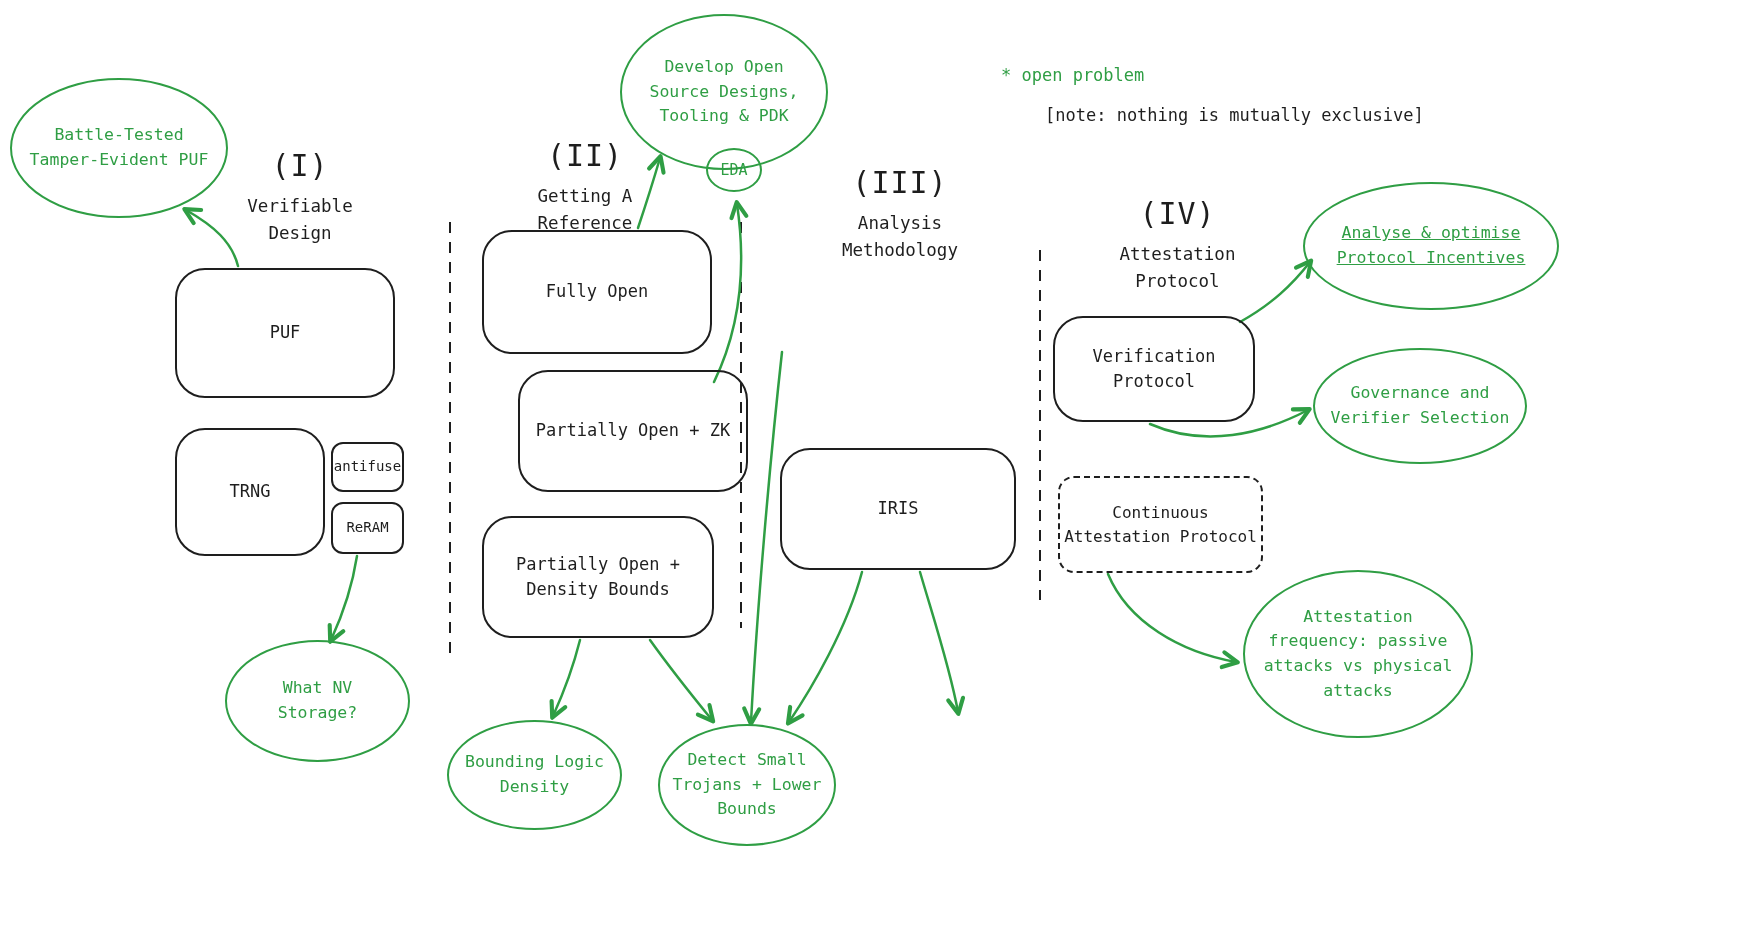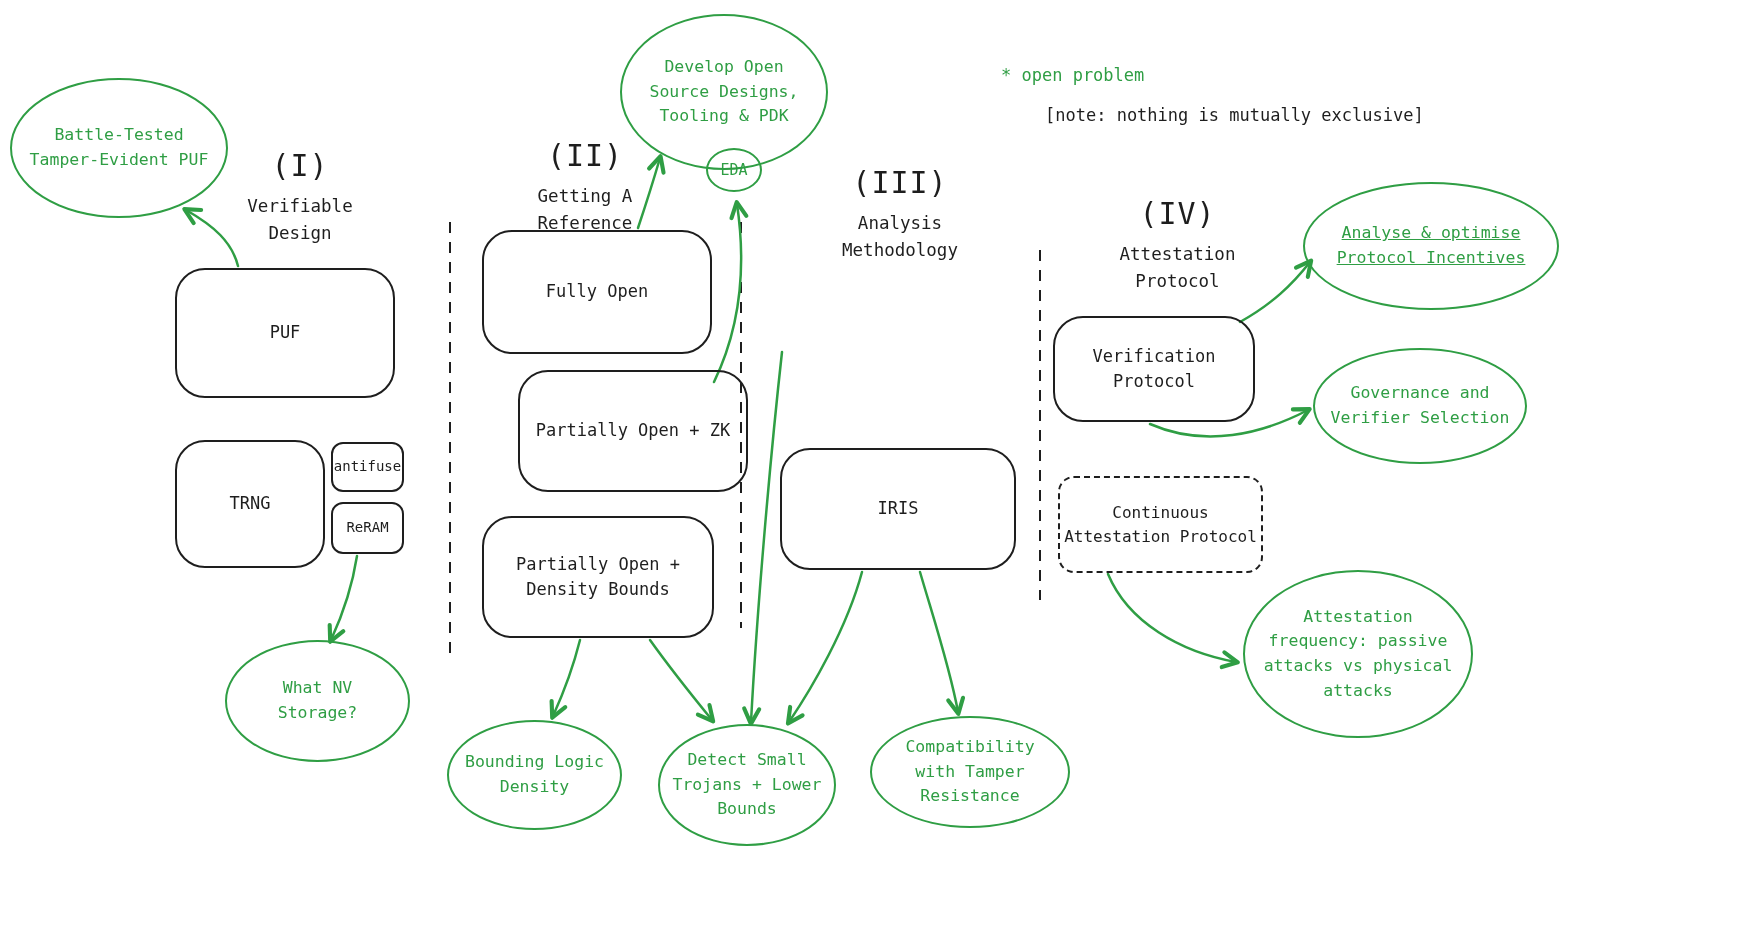--- a/index.html
+++ b/index.html
@@ -35,21 +35,21 @@
   #h3 { left:825px; top:165px; width:150px; }
   #h4 { left:1090px; top:196px; width:175px;text-align:center; }
 
   
   #a-open { left:1001px; top:64px; }
   #a-note { left:1045px; top:104px; }
 
   
   #e-battle { left:10px;  top:78px;  width:218px; height:140px; }
   #n-puf    { left:175px; top:268px; width:220px; height:130px; }
-  #n-trng   { left:175px; top:428px; width:150px; height:128px;margin-top:12px; }
+  #n-trng   { left:175px; top:428px; width:150px; height:128px; }
   #n-antifuse { left:331px; top:442px; width:73px; height:50px; }
   #n-reram  { left:331px; top:502px; width:73px; height:52px; }
   #e-nv     { left:225px; top:640px; width:185px; height:122px; }
 
   
   #e-develop { left:620px; top:14px;  width:208px; height:156px; }
   #e-eda     { left:706px; top:148px; width:56px;  height:44px; }
   #n-fully   { left:482px; top:230px; width:230px; height:124px; }
   #n-zk      { left:482px; top:370px; width:230px; height:122px;margin-left:36px; }
   #n-density { left:482px; top:516px; width:232px; height:122px; }
@@ -155,23 +155,20 @@
   <div class="node rect" id="n-density">
     <span>Partially Open + Density Bounds</span>
   </div>
   <div class="node ell" id="e-detect">
     <span>Detect Small Trojans + Lower Bounds</span>
   </div>
 
   <div class="node rect" id="n-iris">
     <span>IRIS</span>
   </div>
-  <div class="node ell" id="e-compat">
-    <span>Compatibility with Tamper Resistance</span>
-  </div>
 
   <div class="node rect" id="n-verification">
     <span>Verification Protocol</span>
   </div>
   <div class="node rect dashed" id="n-continuous">
     <span>Continuous Attestation Protocol</span>
   </div>
   <div class="node ell" id="e-analyse">
     <span>Analyse &amp; optimise Protocol Incentives</span>
   </div>

